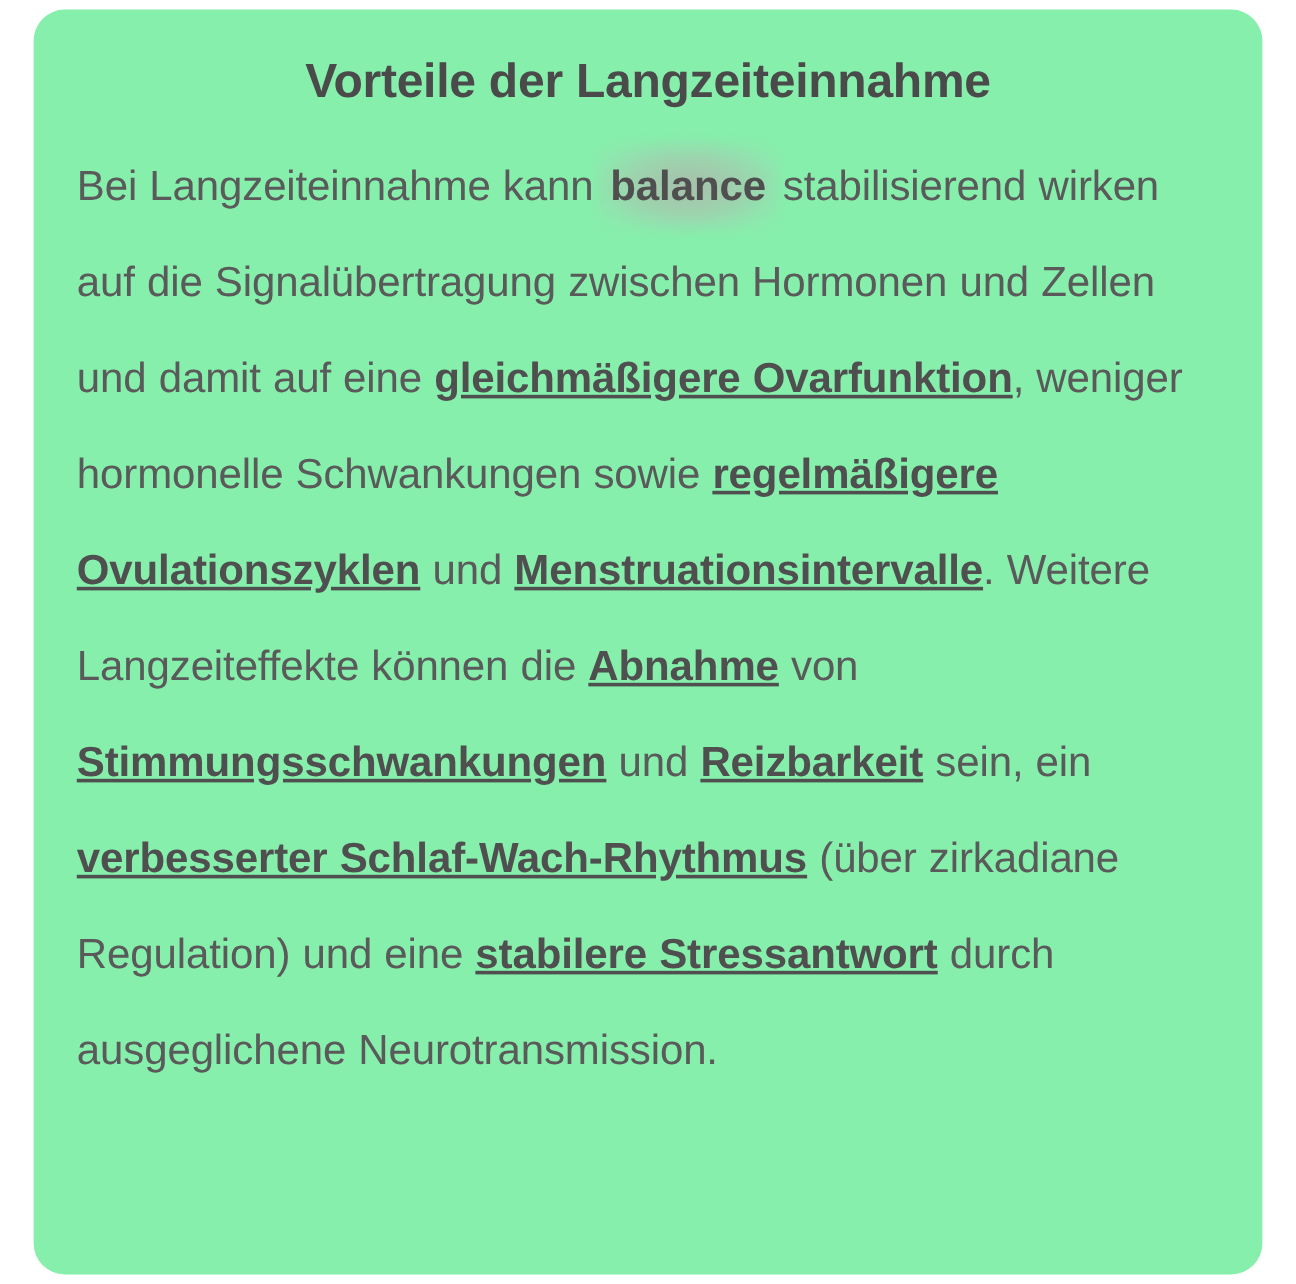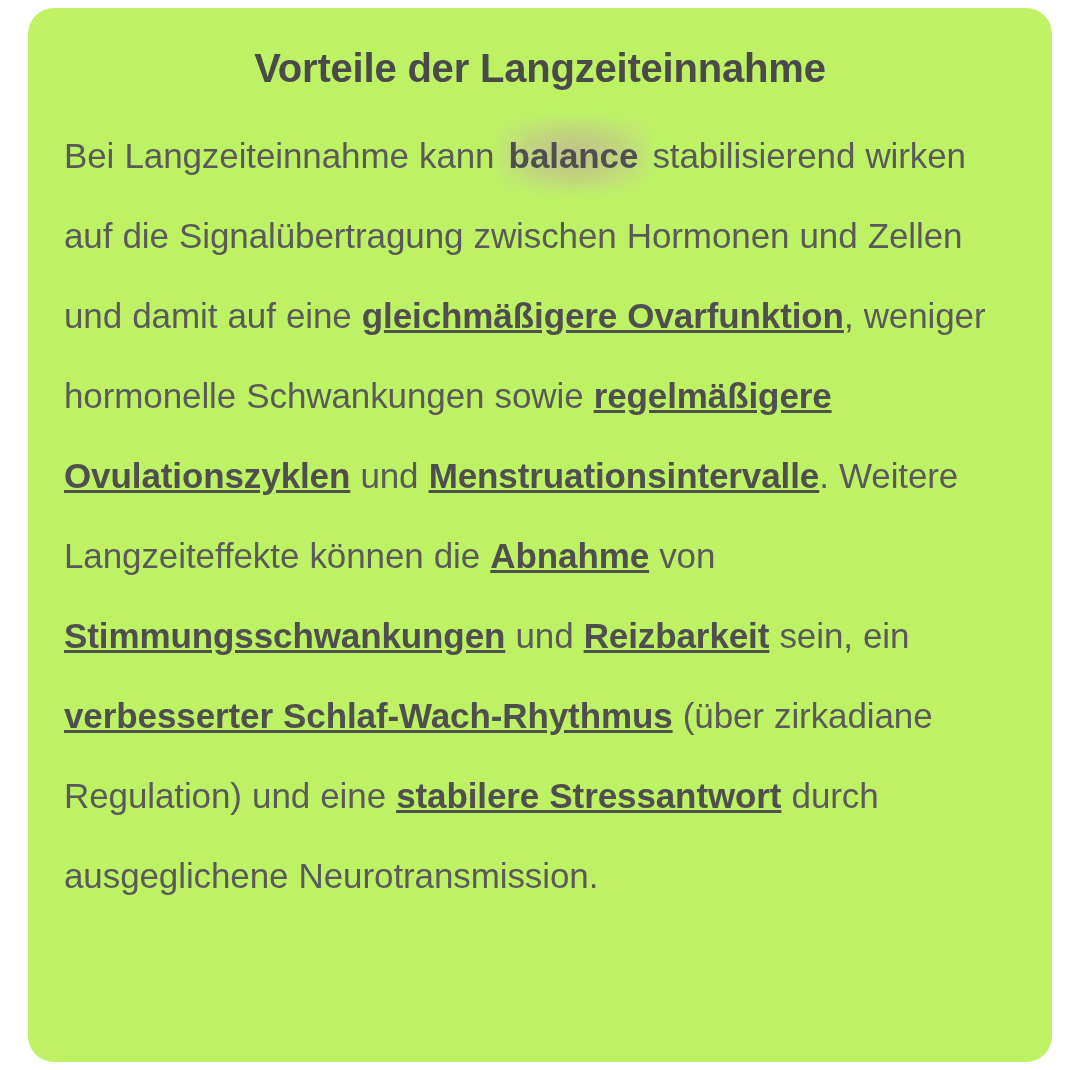--- a/index.html
+++ b/index.html
@@ -15,21 +15,21 @@
     -webkit-font-smoothing: antialiased;
   }
 
   .card {
     position: absolute;
     left: 28px;
     top: 8px;
     width: 1024px;
     height: 1054px;
     box-sizing: border-box;
-    background: #bef264;
+    background: #86efac;
     border-radius: 26px;
     padding: 36px 36px 30px 36px;
   }
 
   .card-title {
     text-align: center;
     font-size: 40px;
     font-weight: bold;
     color: #4a4a4a;
     letter-spacing: -0.2px;

